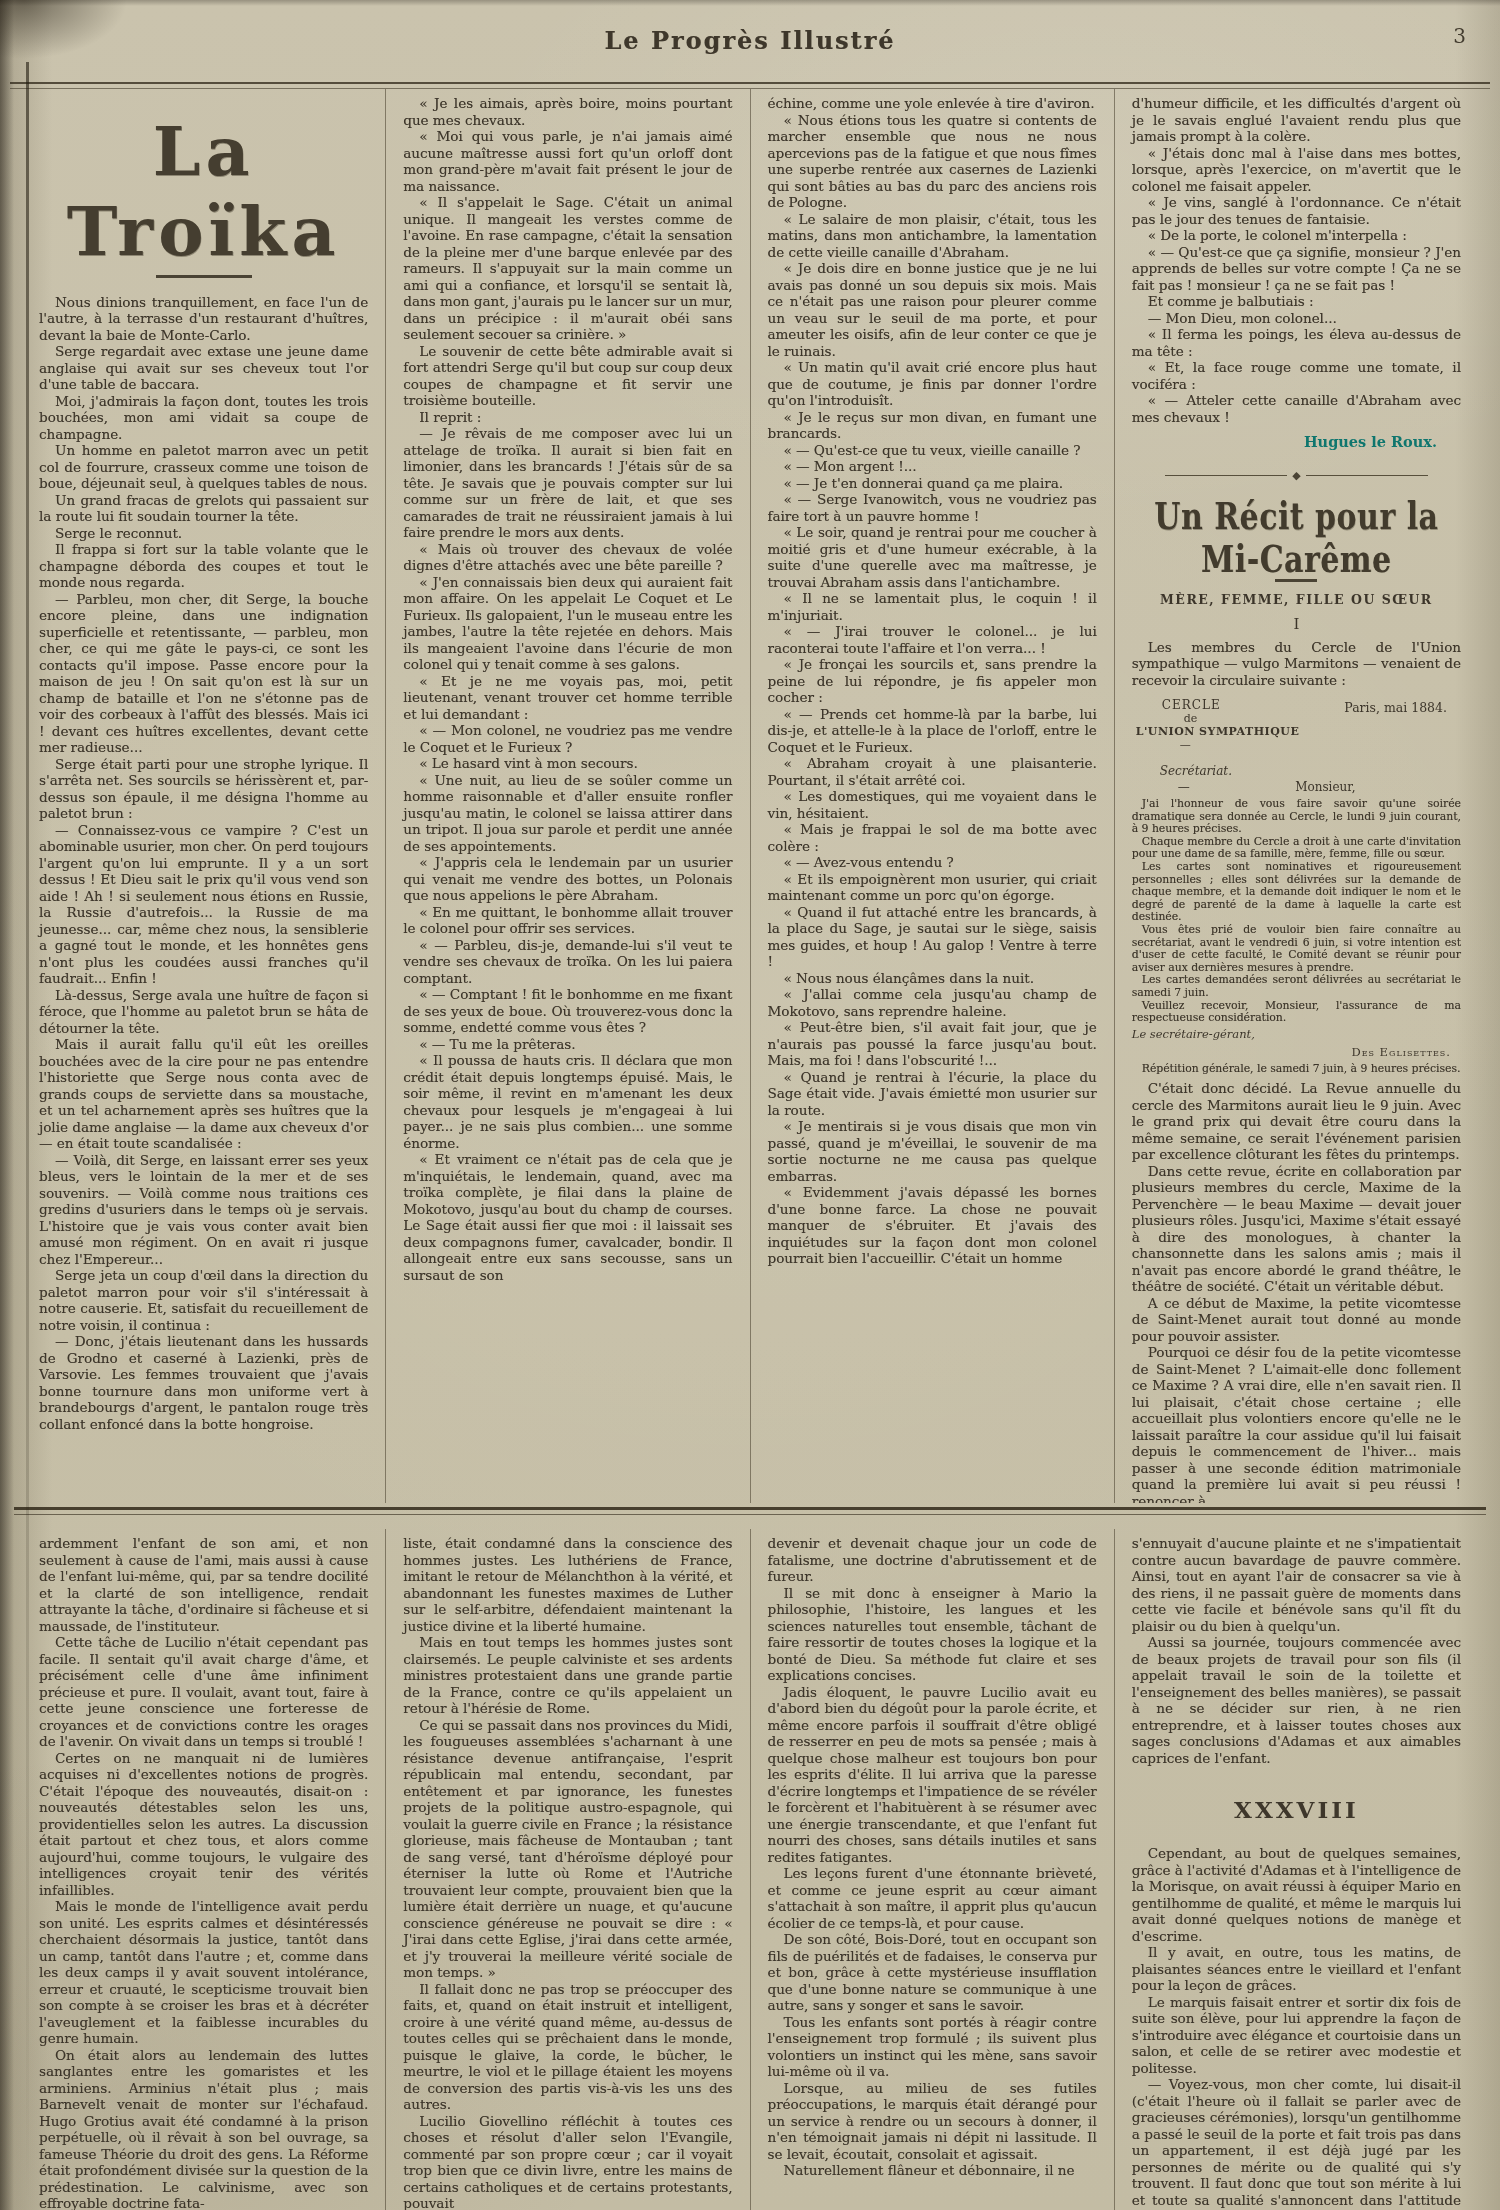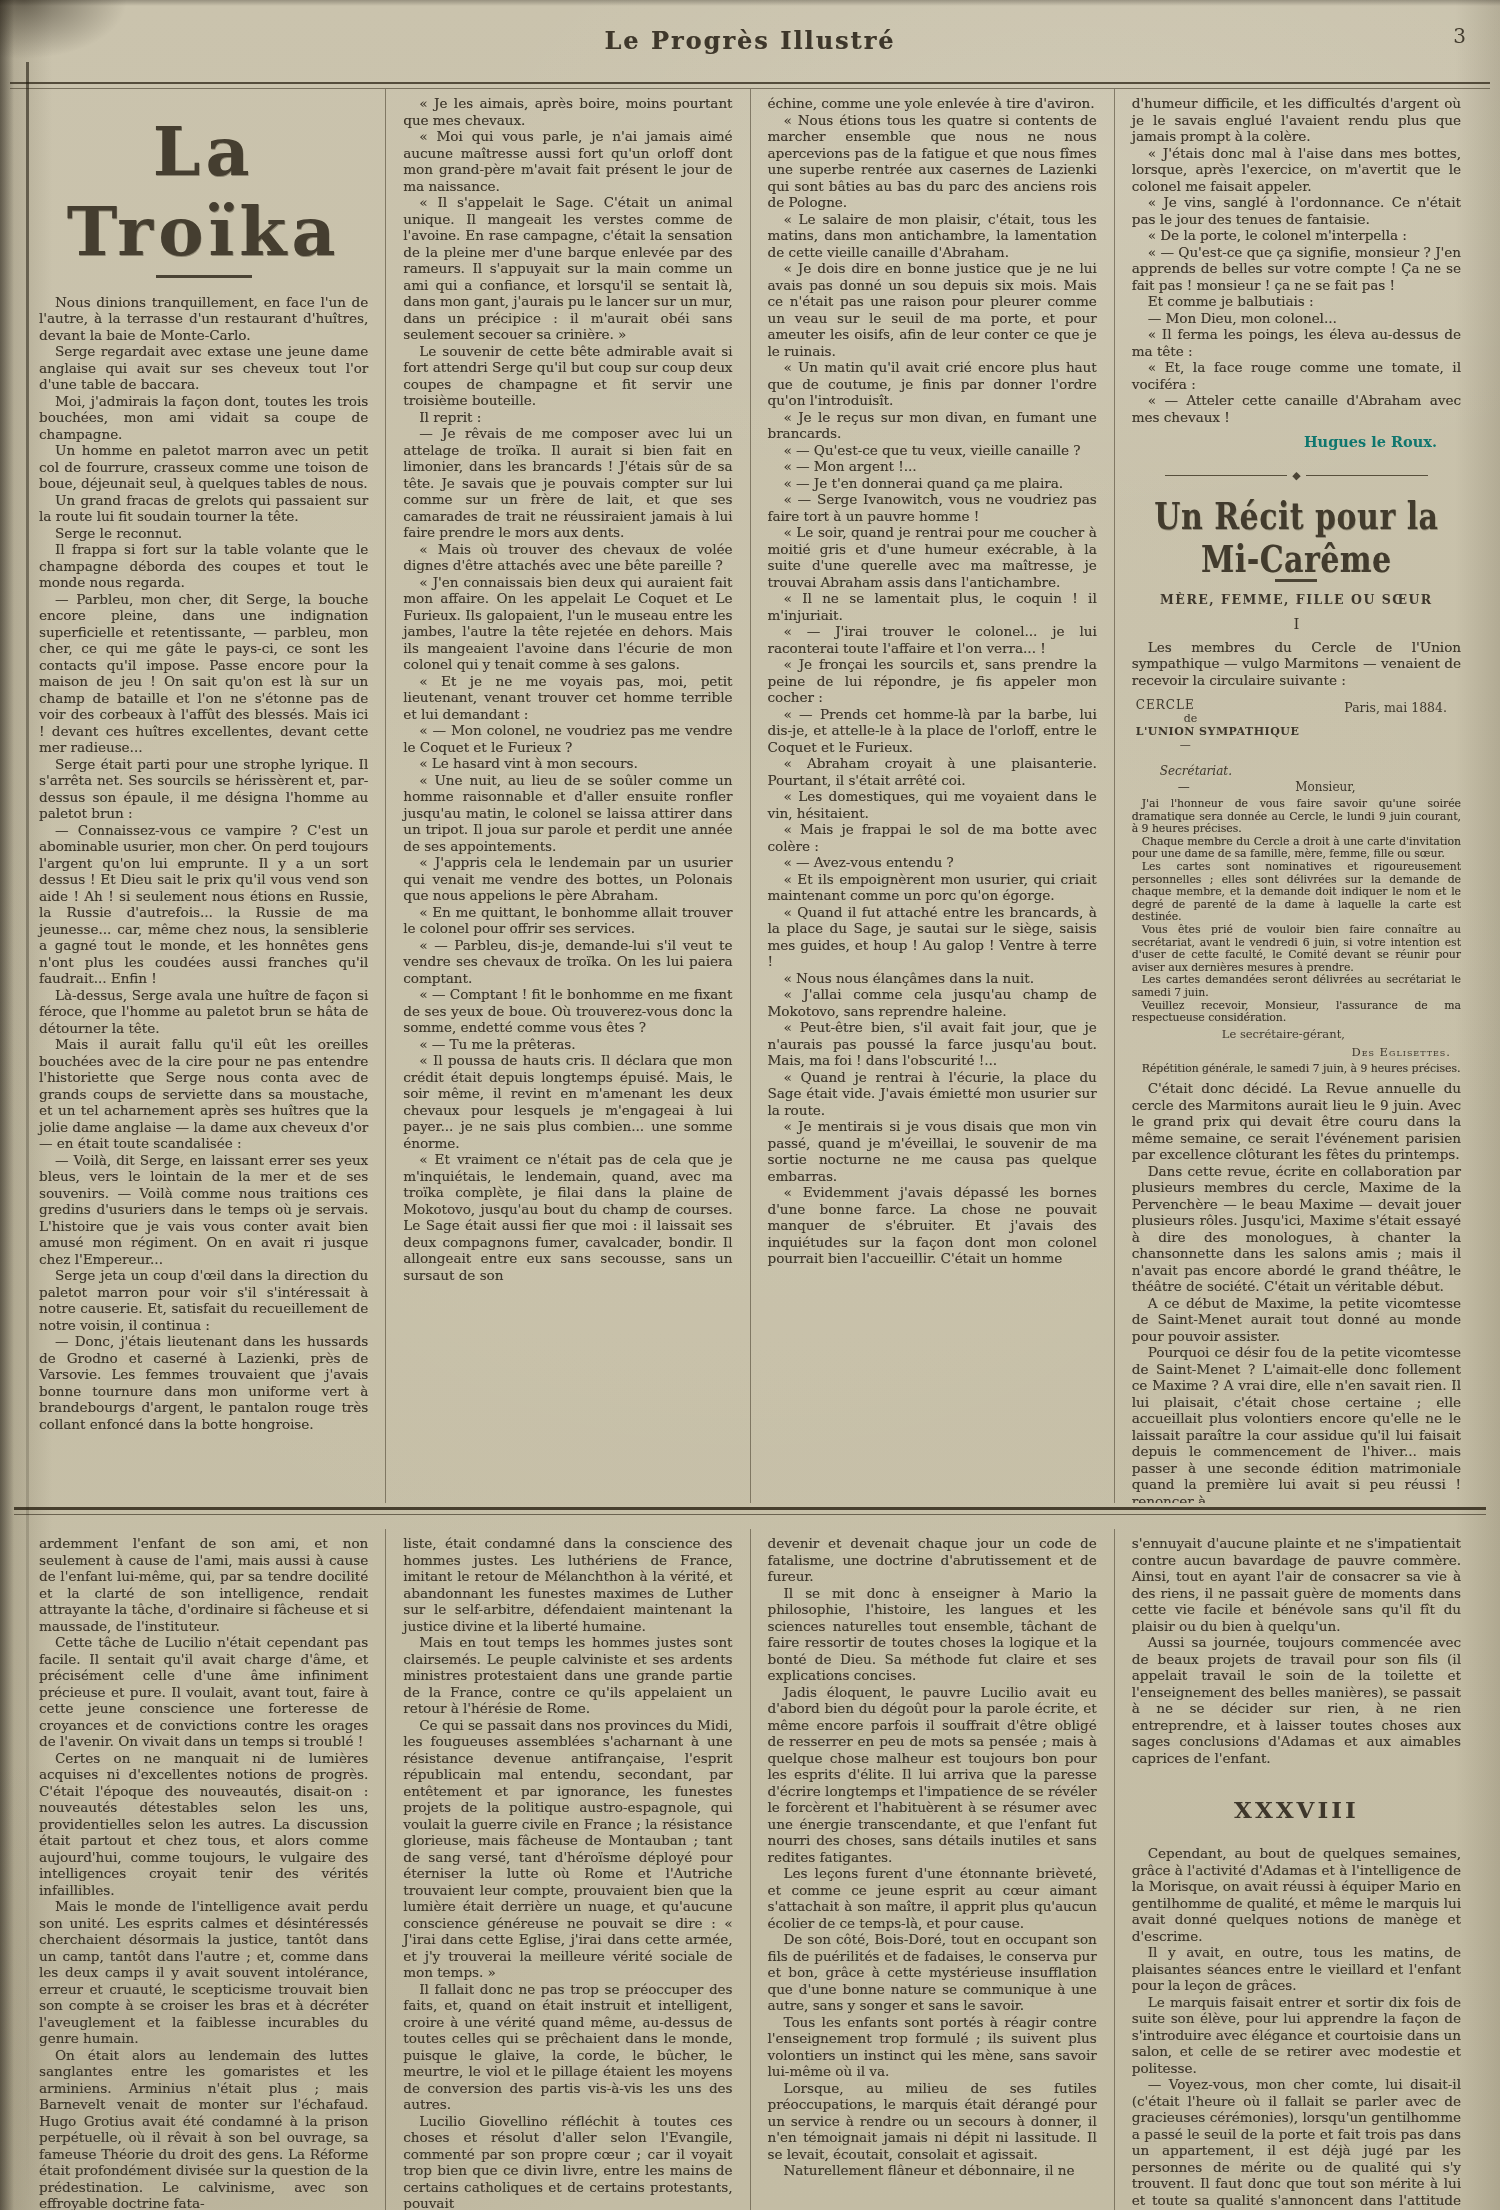--- a/index.html
+++ b/index.html
@@ -59,31 +59,31 @@
   
   .headline2{margin:14px 0 2px;text-align:center;font-size:30px;font-weight:bold;color:#423b2d;
     transform:scaleY(1.22);transform-origin:center top;letter-spacing:0.5px;
     text-shadow:.5px .5px .5px rgba(50,42,28,.35);}
   .headline2-rule{width:42px;height:2.5px;background:#4a4334;margin:14px auto 10px;}
   .subtitle{margin:8px 0 2px;text-align:center;font-size:12.5px;font-weight:bold;letter-spacing:1.5px;}
   .part-number{margin:8px 0 6px;text-align:center;font-size:15px;}
 
   
   .letterhead{position:relative;margin:10px 0 2px 4px;min-height:62px;}
-  .lh-org1{font-size:12px;letter-spacing:1px;}
+  .lh-org1{font-size:12px;letter-spacing:1px;margin-left:26px;}
   .lh-org2{font-size:11px;margin-left:48px;}
   .lh-org3{font-size:11px;font-weight:bold;letter-spacing:.5px;}
   .lh-dash{margin-left:44px;font-size:11px;}
   .lh-date{position:absolute;right:14px;top:2px;font-size:12.5px;}
   .lh-dept{font-style:italic;font-size:12px;margin:4px 0 0 28px;}
   .lh-salut-row{display:flex;font-size:12px;margin:2px 0 4px;}
   .lh-salut-dash{margin-left:46px;}
   .lh-salut{flex:1;text-align:center;}
   .small-print .para{font-size:10.8px;line-height:12.6px;text-indent:10px;}
-  .signoff-role{text-align:center;font-size:11.5px;margin:2px 26px 0 0;}
+  .signoff-role{text-align:left;font-style:italic;font-size:11.5px;margin:2px 26px 0 0;}
   .signoff-name{text-align:right;font-variant:small-caps;letter-spacing:1px;font-size:11.5px;margin:4px 10px 4px 0;}
   .note .para{font-size:10.8px;line-height:12.6px;}
 
   
   .big-sep{margin:4px 14px;height:4px;border-top:3px solid rgba(58,50,34,.9);
     border-bottom:1px solid rgba(58,50,34,.65);}
 
   
   .chapter{margin:30px 0 22px;text-align:center;font-size:23px;letter-spacing:3px;color:#3e372b;}
 

